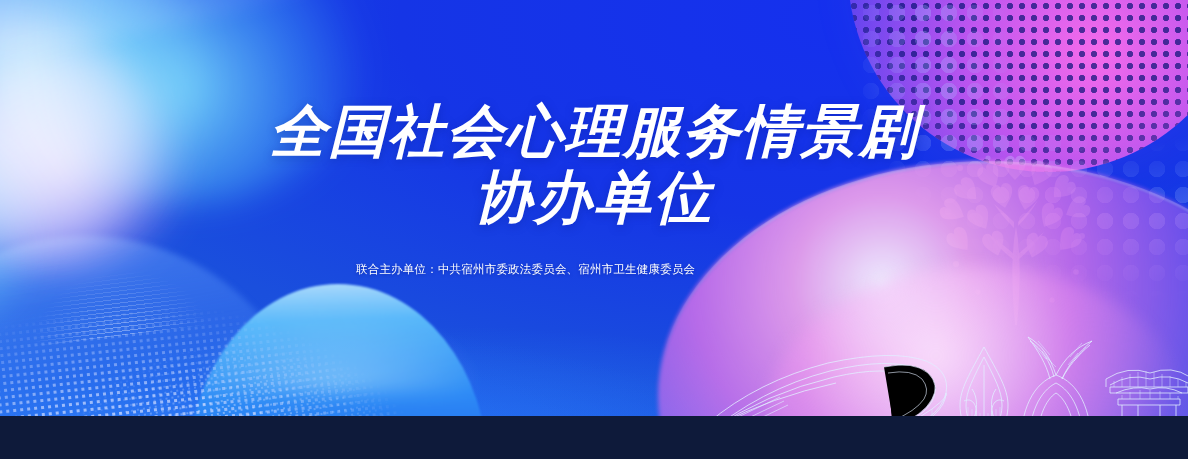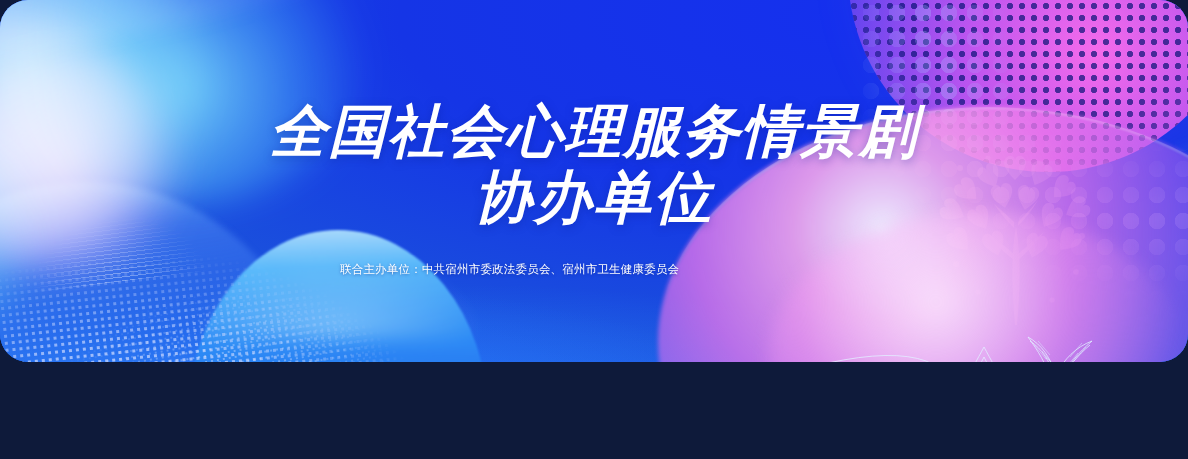--- a/index.html
+++ b/index.html
@@ -7,24 +7,23 @@
     padding: 0;
     background: #0e1a3a;
   }
   body {
     font-family: "Liberation Sans", "DejaVu Sans", sans-serif;
   }
 
   #banner {
     position: relative;
     width: 1188px;
-    height: 362px;
+    height: 416px;
     overflow: hidden;
     background: #0369a1;
-    border-radius: 28px;
   }
 
   
   .layer {
     position: absolute;
     inset: 0;
     pointer-events: none;
   }
 
   .base-grad {
@@ -310,21 +309,21 @@
     font-size: 11.5px;
     line-height: 22px;
     letter-spacing: .2px;
     text-align: left;
     width: 520px;
     margin-left: 12px;
     text-shadow: 0 1px 3px rgba(10,30,140,.5);
   }
   .org-line { white-space: nowrap; }
   .org-line.l1 { padding-left: 8px; }
-  .org-line.l2 { padding-left: 0px; }
+  .org-line.l2 { padding-left: 0px; margin-left: 16px; }
   .org-line.l3 { padding-left: 0px; }
 </style>
 </head>
 <body>
 
 <div id="banner">
 
   <div class="layer base-grad"></div>
   <div class="layer sweep-bl"></div>
 

